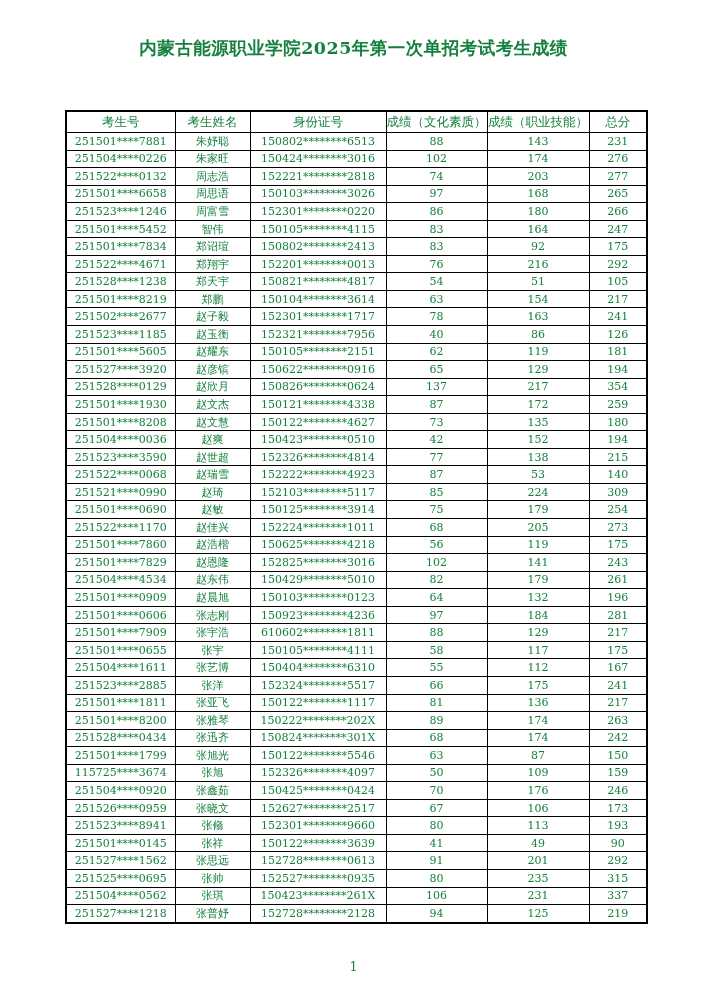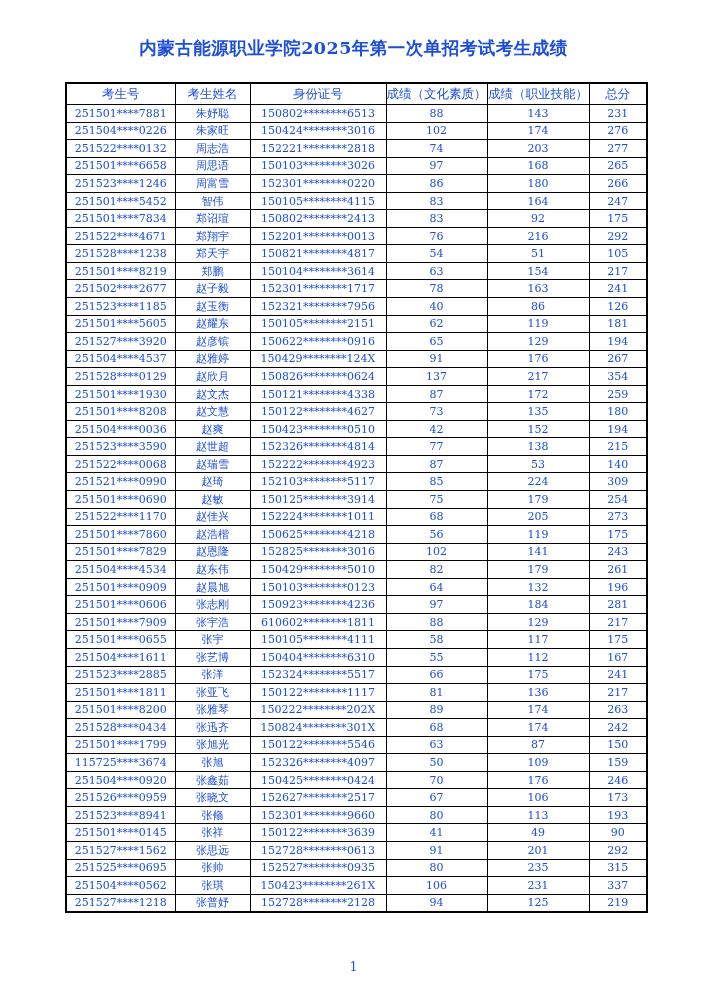--- a/index.html
+++ b/index.html
@@ -2,35 +2,35 @@
 <html><head>
 <meta charset="utf-8">
 <style>
   html,body{margin:0;padding:0;background:#888;}
   .page{
     position:relative;
     width:707px;height:1000px;
     background:#ffffff;
     margin:0 auto;
     font-family:"DejaVu Serif","Liberation Serif",serif;
-    color:#1d4ed8;
+    color:#15803d;
     overflow:hidden;
   }
   .doc-title{
     margin:0;
     padding-top:36px;
     text-align:center;
     font-size:17.5px;
     font-weight:bold;
     letter-spacing:0.5px;
   }
   table.scores{
     border-collapse:collapse;
     table-layout:fixed;
-    margin:22px 0 0 65px;
+    margin:50px 0 0 65px;
     border:2px solid #000;
   }
   table.scores col.c0{width:109px;}
   table.scores col.c1{width:75px;}
   table.scores col.c2{width:136px;}
   table.scores col.c3{width:97px;}
   table.scores col.c4{width:102px;}
   table.scores col.c5{width:58px;}
   table.scores th{
     border:1px solid #000;
@@ -194,28 +194,20 @@
         </tr>
         <tr>
           <td>251527****3920</td>
           <td>赵彦镔</td>
           <td>150622********0916</td>
           <td>65</td>
           <td>129</td>
           <td>194</td>
         </tr>
         <tr>
-          <td>251504****4537</td>
-          <td>赵雅婷</td>
-          <td>150429********124X</td>
-          <td>91</td>
-          <td>176</td>
-          <td>267</td>
-        </tr>
-        <tr>
           <td>251528****0129</td>
           <td>赵欣月</td>
           <td>150826********0624</td>
           <td>137</td>
           <td>217</td>
           <td>354</td>
         </tr>
         <tr>
           <td>251501****1930</td>
           <td>赵文杰</td>

